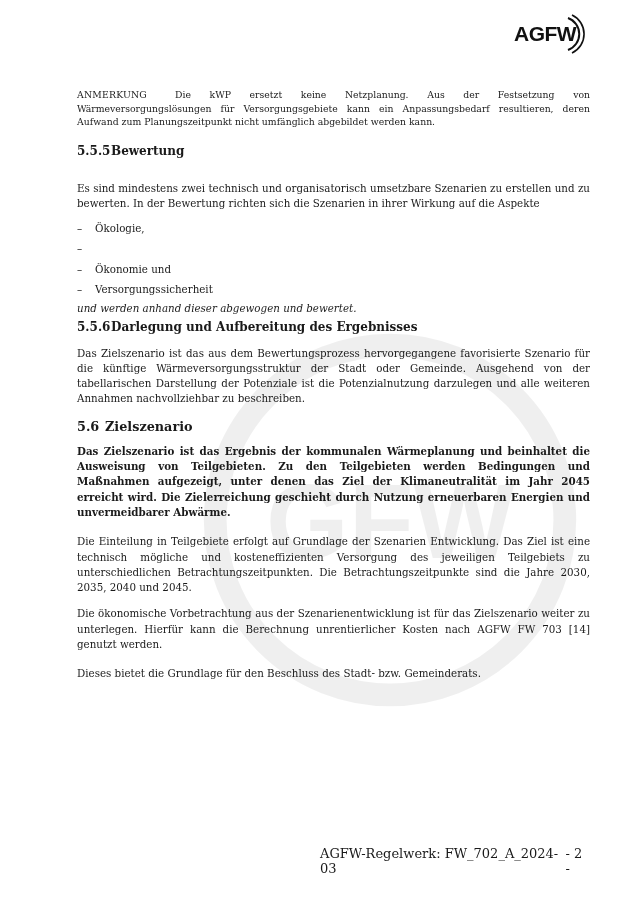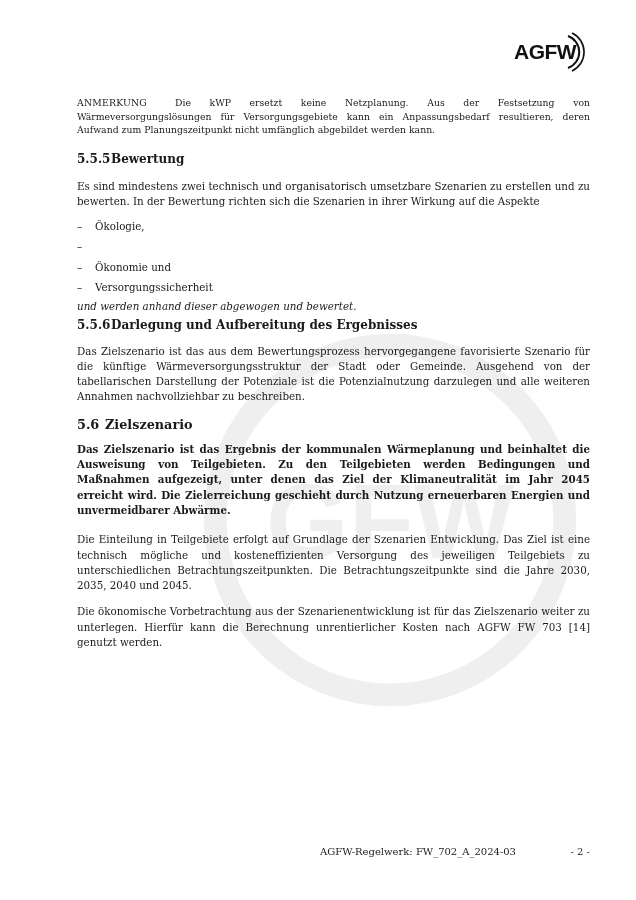--- a/index.html
+++ b/index.html
@@ -1,33 +1,33 @@
 <!DOCTYPE html>
 <html><head>
   <meta charset="utf-8">
   <style>
     html, body { margin: 0; padding: 0; background: #ffffff; }
     body { width: 636px; height: 900px; position: relative; overflow: hidden;
            font-family: "DejaVu Serif", "Liberation Serif", serif; color: #1a1a1a; }
     .page { position: absolute; left: 0; top: 0; width: 636px; height: 900px; background: #fff; }
     .watermark { position: absolute; left: 200px; top: 330px; width: 380px; height: 380px; opacity: 0.06; pointer-events: none; }
-    .logo { position: absolute; left: 508px; top: 30px; width: 82px; height: 44px; }
+    .logo { position: absolute; left: 508px; top: 12px; width: 82px; height: 44px; }
     .logo-text { position: absolute; left: 6px; top: 10px; font-family: "Liberation Sans", sans-serif; font-weight: bold; font-size: 21px; letter-spacing: -0.5px; color: #111; }
-    .content { position: absolute; left: 77px; top: 96px; width: 513px; }
+    .content { position: absolute; left: 77px; top: 88px; width: 513px; }
     .note { font-size: 9.3px; line-height: 13.5px; text-align: justify; margin: 0; }
     .note .label { letter-spacing: 0.2px; margin-right: 28px; }
     h3 { font-size: 12px; font-weight: bold; margin: 0; line-height: 16px; }
     h3 .num { display: inline-block; width: 34px; }
     h2 { font-size: 12.8px; font-weight: bold; margin: 0; line-height: 17px; }
     h2 .num { display: inline-block; width: 28px; }
     p { font-size: 10.3px; line-height: 15.3px; margin: 0; text-align: justify; }
     ul.aspects { list-style: none; margin: 0; padding: 0; }
     ul.aspects li { font-size: 10.3px; line-height: 15.3px; margin: 0 0 5px 0; display: flex; }
     ul.aspects li .dash { width: 18px; flex: none; }
-    .footer { position: absolute; top: 846px; left: 320px; width: 270px; font-size: 10px; display: flex; justify-content: space-between; }
+    .footer { position: absolute; top: 846px; left: 320px; width: 270px; font-size: 13px; display: flex; justify-content: space-between; }
   </style>
 </head>
 <body>
 
 <div class="page">
 
   <svg class="watermark" viewBox="0 0 100 100">
     <circle cx="50" cy="50" r="46" fill="none" stroke="#000" stroke-width="6"></circle>
     <text x="50" y="60" text-anchor="middle" font-family="Liberation Sans, sans-serif" font-weight="bold" font-size="28" fill="#000">GFW</text>
   </svg>
@@ -43,21 +43,21 @@
   <div class="content">
 
     <p class="note">
       <span class="label">ANMERKUNG</span><span>Die kWP ersetzt keine Netzplanung. Aus der Festsetzung von Wärmeversorgungslösungen für Versorgungsgebiete kann ein Anpassungsbedarf resultieren, deren Aufwand zum Planungszeitpunkt nicht umfänglich abgebildet werden kann.</span>
     </p>
 
     <h3 style="margin-top:14px;">
       <span class="num">5.5.5</span><span>Bewertung</span>
     </h3>
 
-    <p style="margin-top:12px;">Es sind mindestens zwei technisch und organisatorisch umsetzbare Szenarien zu erstellen und zu bewerten. In der Bewertung richten sich die Szenarien in ihrer Wirkung auf die Aspekte</p>
+    <p style="margin-top:22px;">Es sind mindestens zwei technisch und organisatorisch umsetzbare Szenarien zu erstellen und zu bewerten. In der Bewertung richten sich die Szenarien in ihrer Wirkung auf die Aspekte</p>
 
     <ul class="aspects" style="margin-top:10px;">
       <li>
           <span class="dash">–</span>
           <span>Ökologie,</span>
         </li>
       <li>
           <span class="dash">–</span>
         </li>
       <li>
@@ -83,19 +83,20 @@
       <span class="num">5.6</span><span>Zielszenario</span>
     </h2>
 
     <p style="margin-top:9px;font-weight:bold;">Das Zielszenario ist das Ergebnis der kommunalen Wärmeplanung und beinhaltet die Ausweisung von Teilgebieten. Zu den Teilgebieten werden Bedingungen und Maßnahmen aufgezeigt, unter denen das Ziel der Klimaneutralität im Jahr 2045 erreicht wird. Die Zielerreichung geschieht durch Nutzung erneuerbaren Energien und unvermeidbarer Abwärme.</p>
 
     <p style="margin-top:14px;">Die Einteilung in Teilgebiete erfolgt auf Grundlage der Szenarien Entwicklung. Das Ziel ist eine technisch mögliche und kosteneffizienten Versorgung des jeweiligen Teilgebiets zu unterschiedlichen Betrachtungszeitpunkten. Die Betrachtungszeitpunkte sind die Jahre 2030, 2035, 2040 und 2045.</p>
 
 
     <p style="margin-top:11px;">Die ökonomische Vorbetrachtung aus der Szenarienentwicklung ist für das Zielszenario weiter zu unterlegen. Hierfür kann die Berechnung unrentierlicher Kosten nach AGFW FW 703 [14] genutzt werden.</p>
 
+    <p style="margin-top:14px;">Dieses bietet die Grundlage für den Beschluss des Stadt- bzw. Gemeinderats.</p>
   </div>
 
   <div class="footer">
     <span>AGFW-Regelwerk: FW_702_A_2024-03</span>
     <span>- 2 -</span>
   </div>
 </div>
 
 </body></html>

